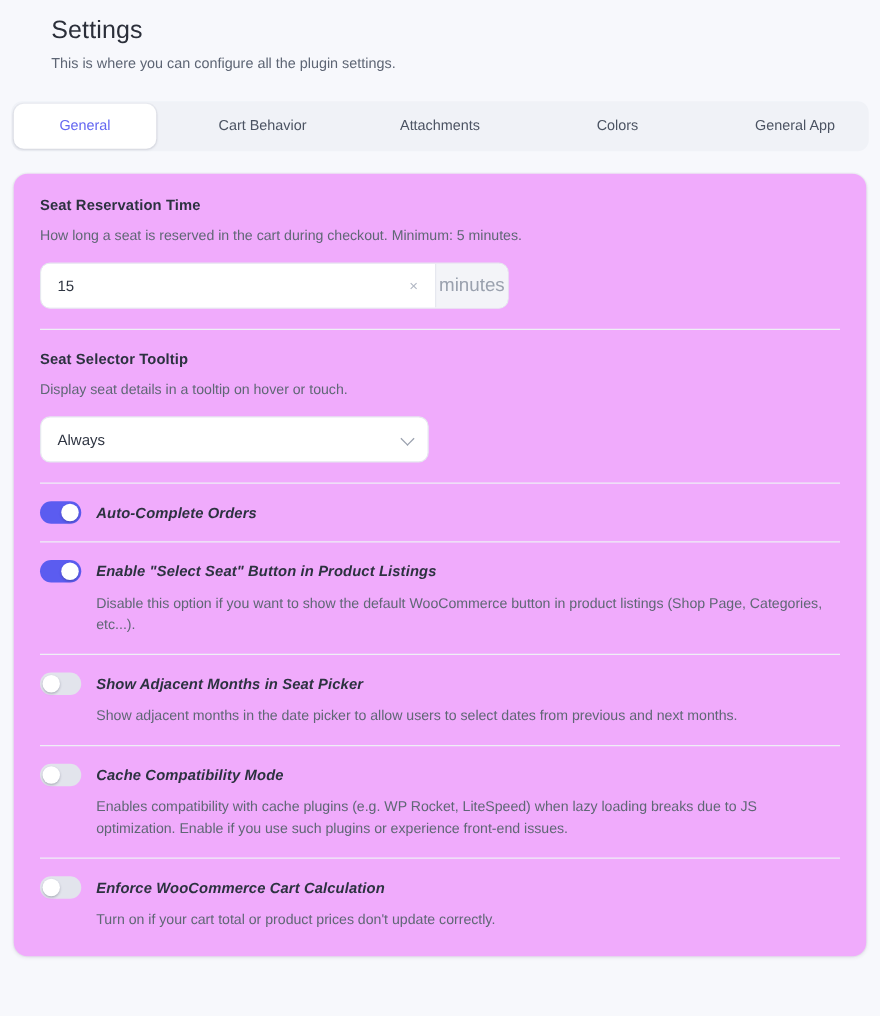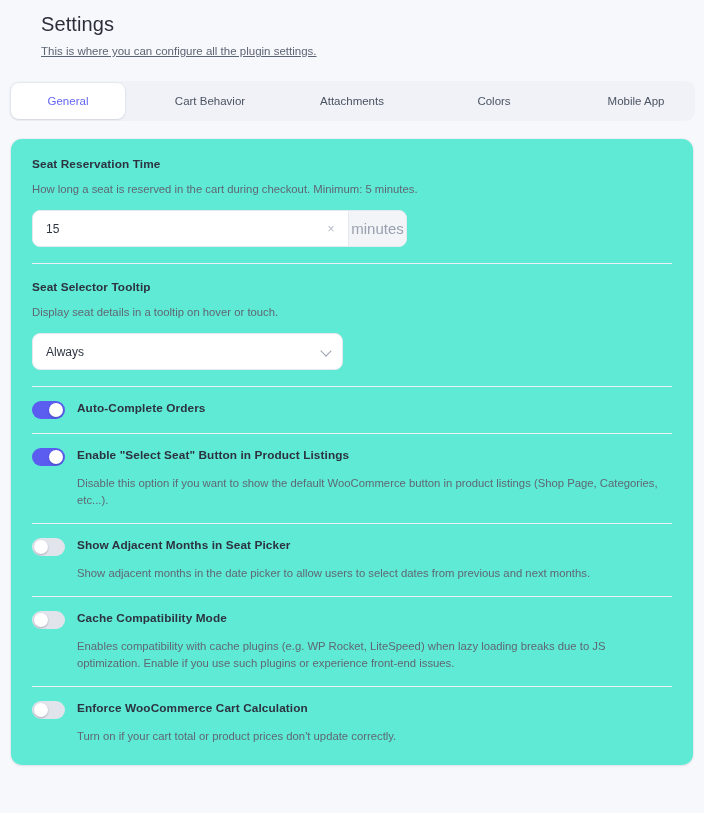--- a/index.html
+++ b/index.html
@@ -30,21 +30,20 @@
     font-weight: 400;
     color: #2b2f3a;
     letter-spacing: .1px;
     line-height: 26px;
   }
   .page-subtitle {
     margin-top: 6px;
     font-size: 11.5px;
     color: #5d6574;
     line-height: 16px;
-    text-decoration: underline;
   }
 
   
   .tabs-strip {
     margin: 22px 9px 0 9px;
     height: 40px;
     background: #f0f2f7;
     border-radius: 9px;
     display: flex;
     align-items: center;
@@ -67,21 +66,21 @@
   .tab.active {
     background: #ffffff;
     color: #6366f1;
     font-weight: 400;
     box-shadow: 0 1px 2px rgba(25,32,60,.10), 0 0 0 1px rgba(25,32,60,.03);
   }
 
   
   .card {
     margin: 18px 11px 0 11px;
-    background: #5eead4;
+    background: #f0abfc;
     border-radius: 11px;
     box-shadow: 0 1px 3px rgba(22,28,55,.07), 0 0 0 1px rgba(22,28,55,.035);
     padding: 18px 21px 6px 21px;
   }
 
   .field-block { padding-bottom: 16px; }
 
   .field-label {
     font-size: 11.8px;
     font-weight: bold;
@@ -179,22 +178,23 @@
     background: #eef0f5;
     margin: 0 0 0 0;
   }
 
   
   .toggle-row {
     padding: 14px 0 14px 0;
   }
   .toggle-head {
     display: flex;
-    align-items: flex-start;
+    align-items: center;
     gap: 12px;
+    font-style: italic;
   }
   .switch {
     position: relative;
     flex: 0 0 auto;
     width: 33px;
     height: 18px;
     border-radius: 10px;
     background: #e2e4ec;
     cursor: pointer;
     transition: background .15s;
@@ -244,21 +244,21 @@
     <div class="tab">
       <span>Cart Behavior</span>
     </div>
     <div class="tab">
       <span>Attachments</span>
     </div>
     <div class="tab">
       <span>Colors</span>
     </div>
     <div class="tab">
-      <span>Mobile App</span>
+      <span>General App</span>
     </div>
   </div>
 
   <div class="card">
 
     <div class="field-block">
       <div class="field-label">Seat Reservation Time</div>
       <div class="field-help">How long a seat is reserved in the cart during checkout. Minimum: 5 minutes.</div>
       <div class="input-group">
         <div class="input-main">

